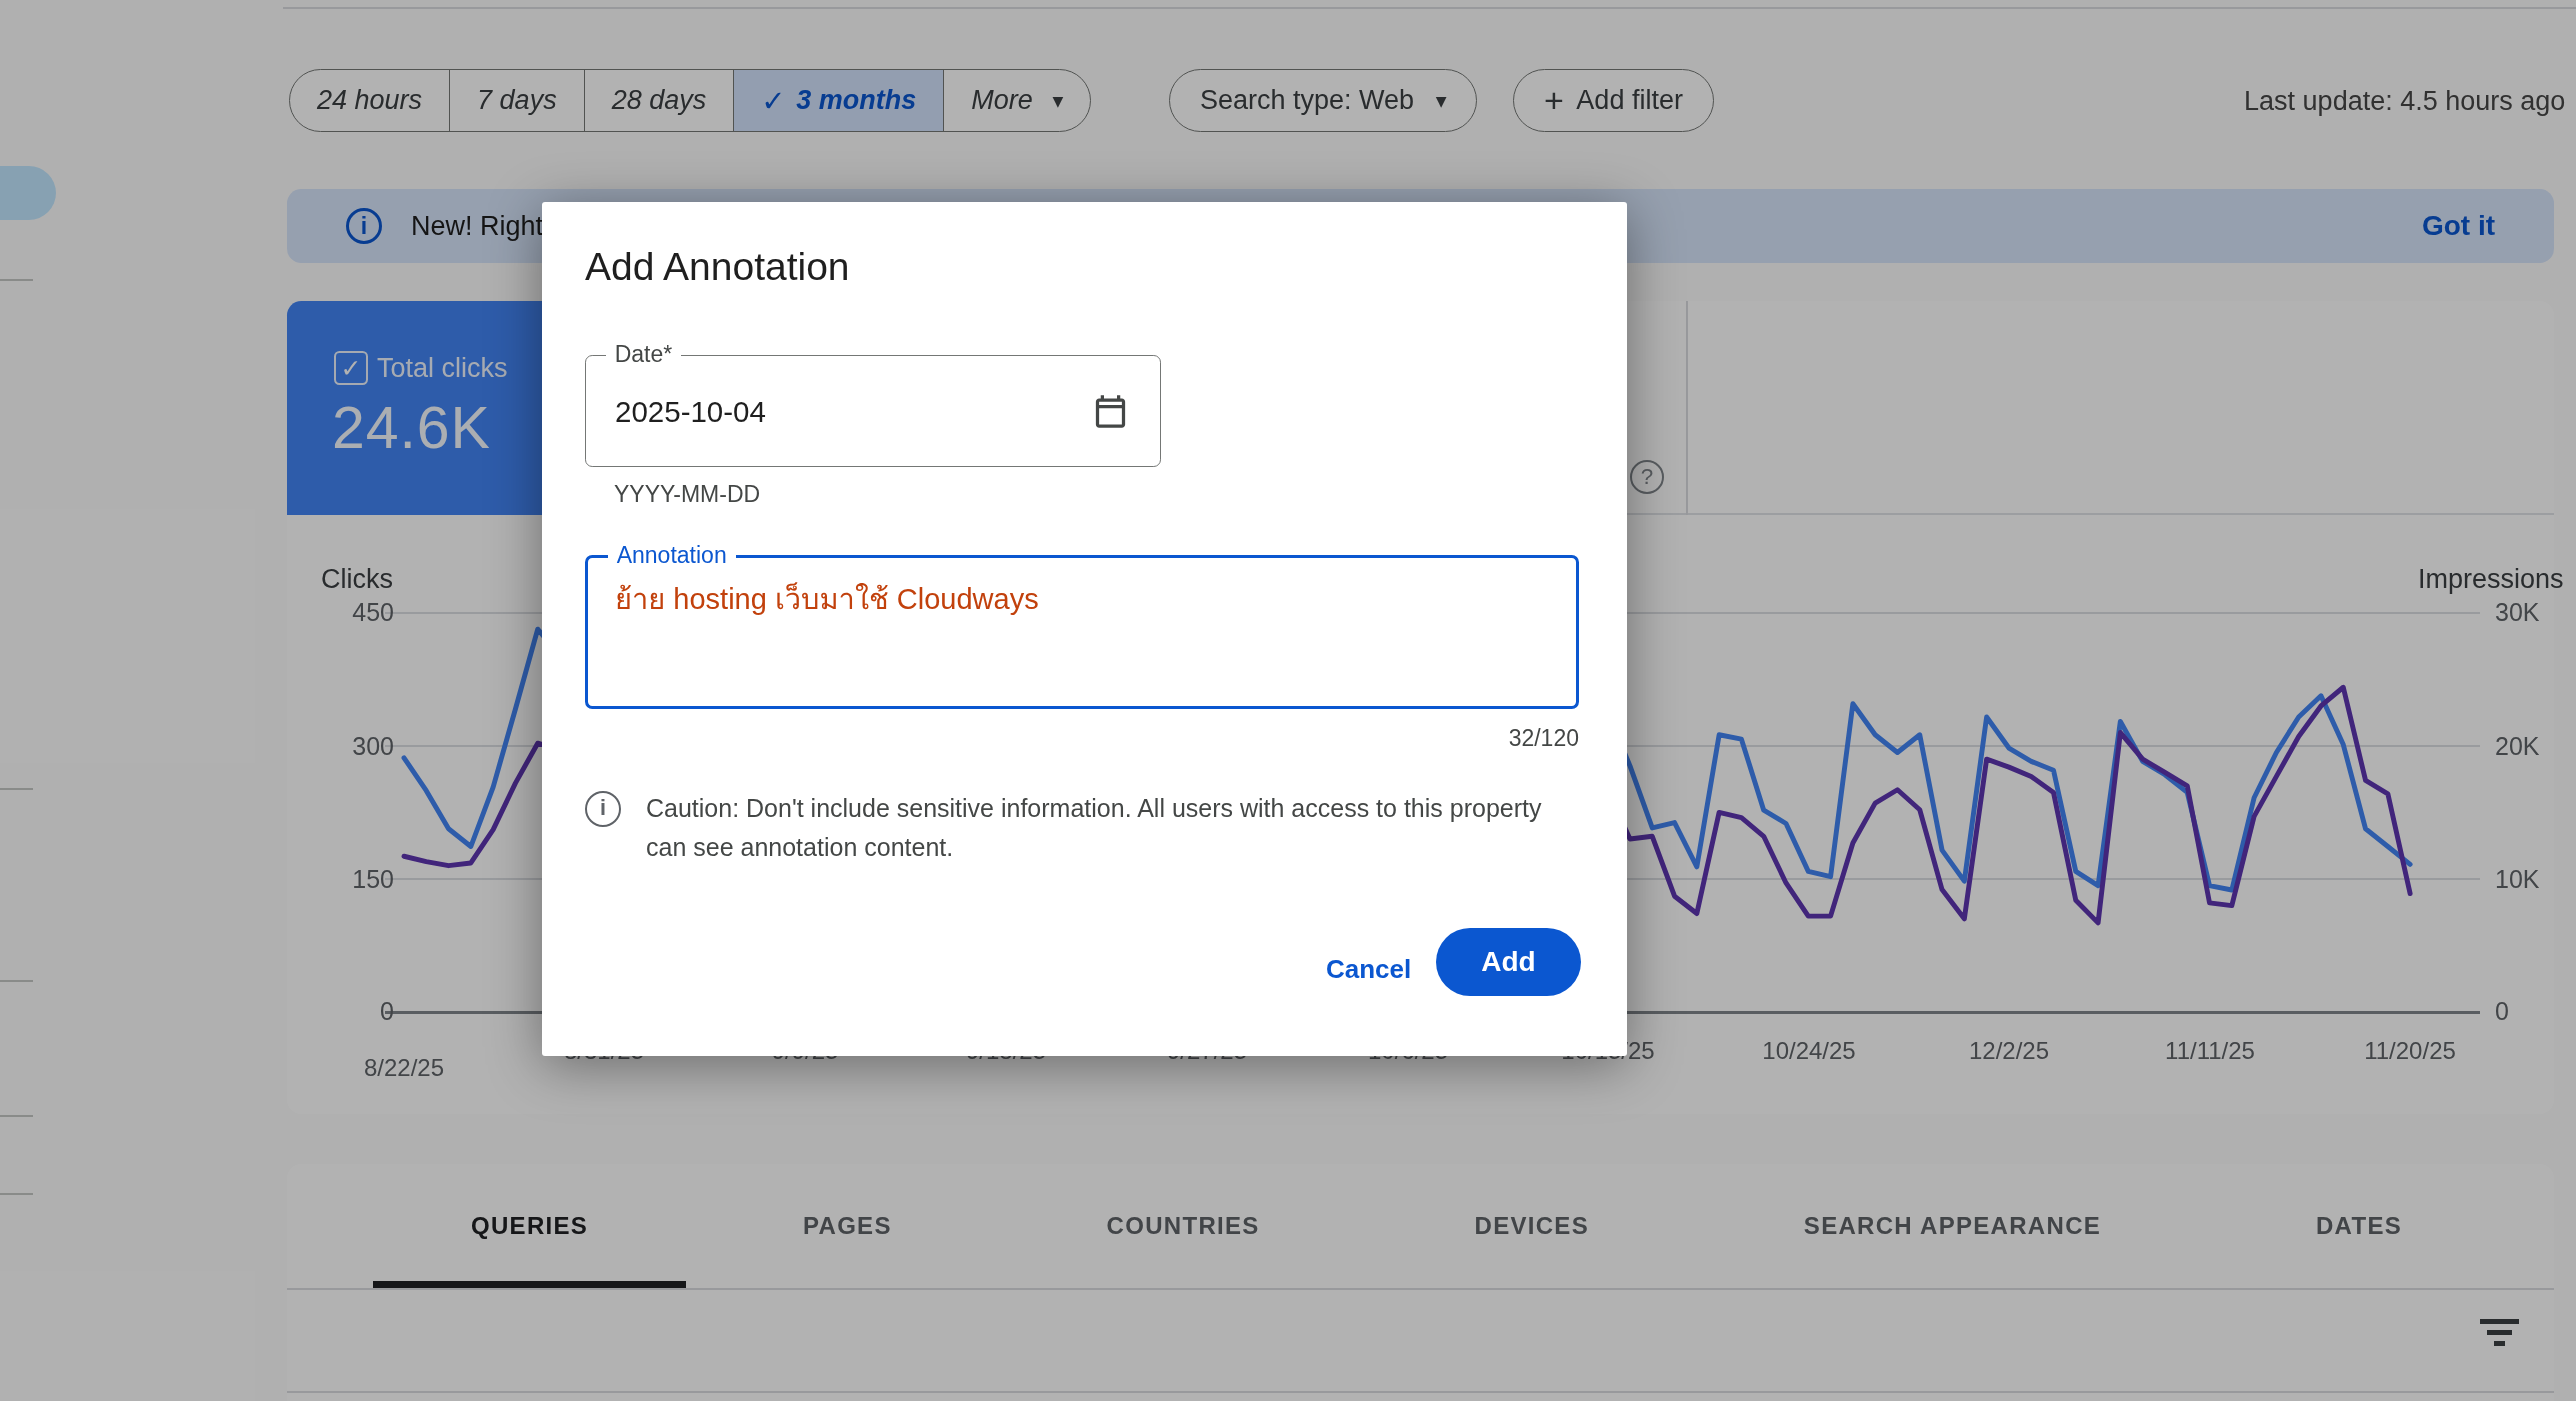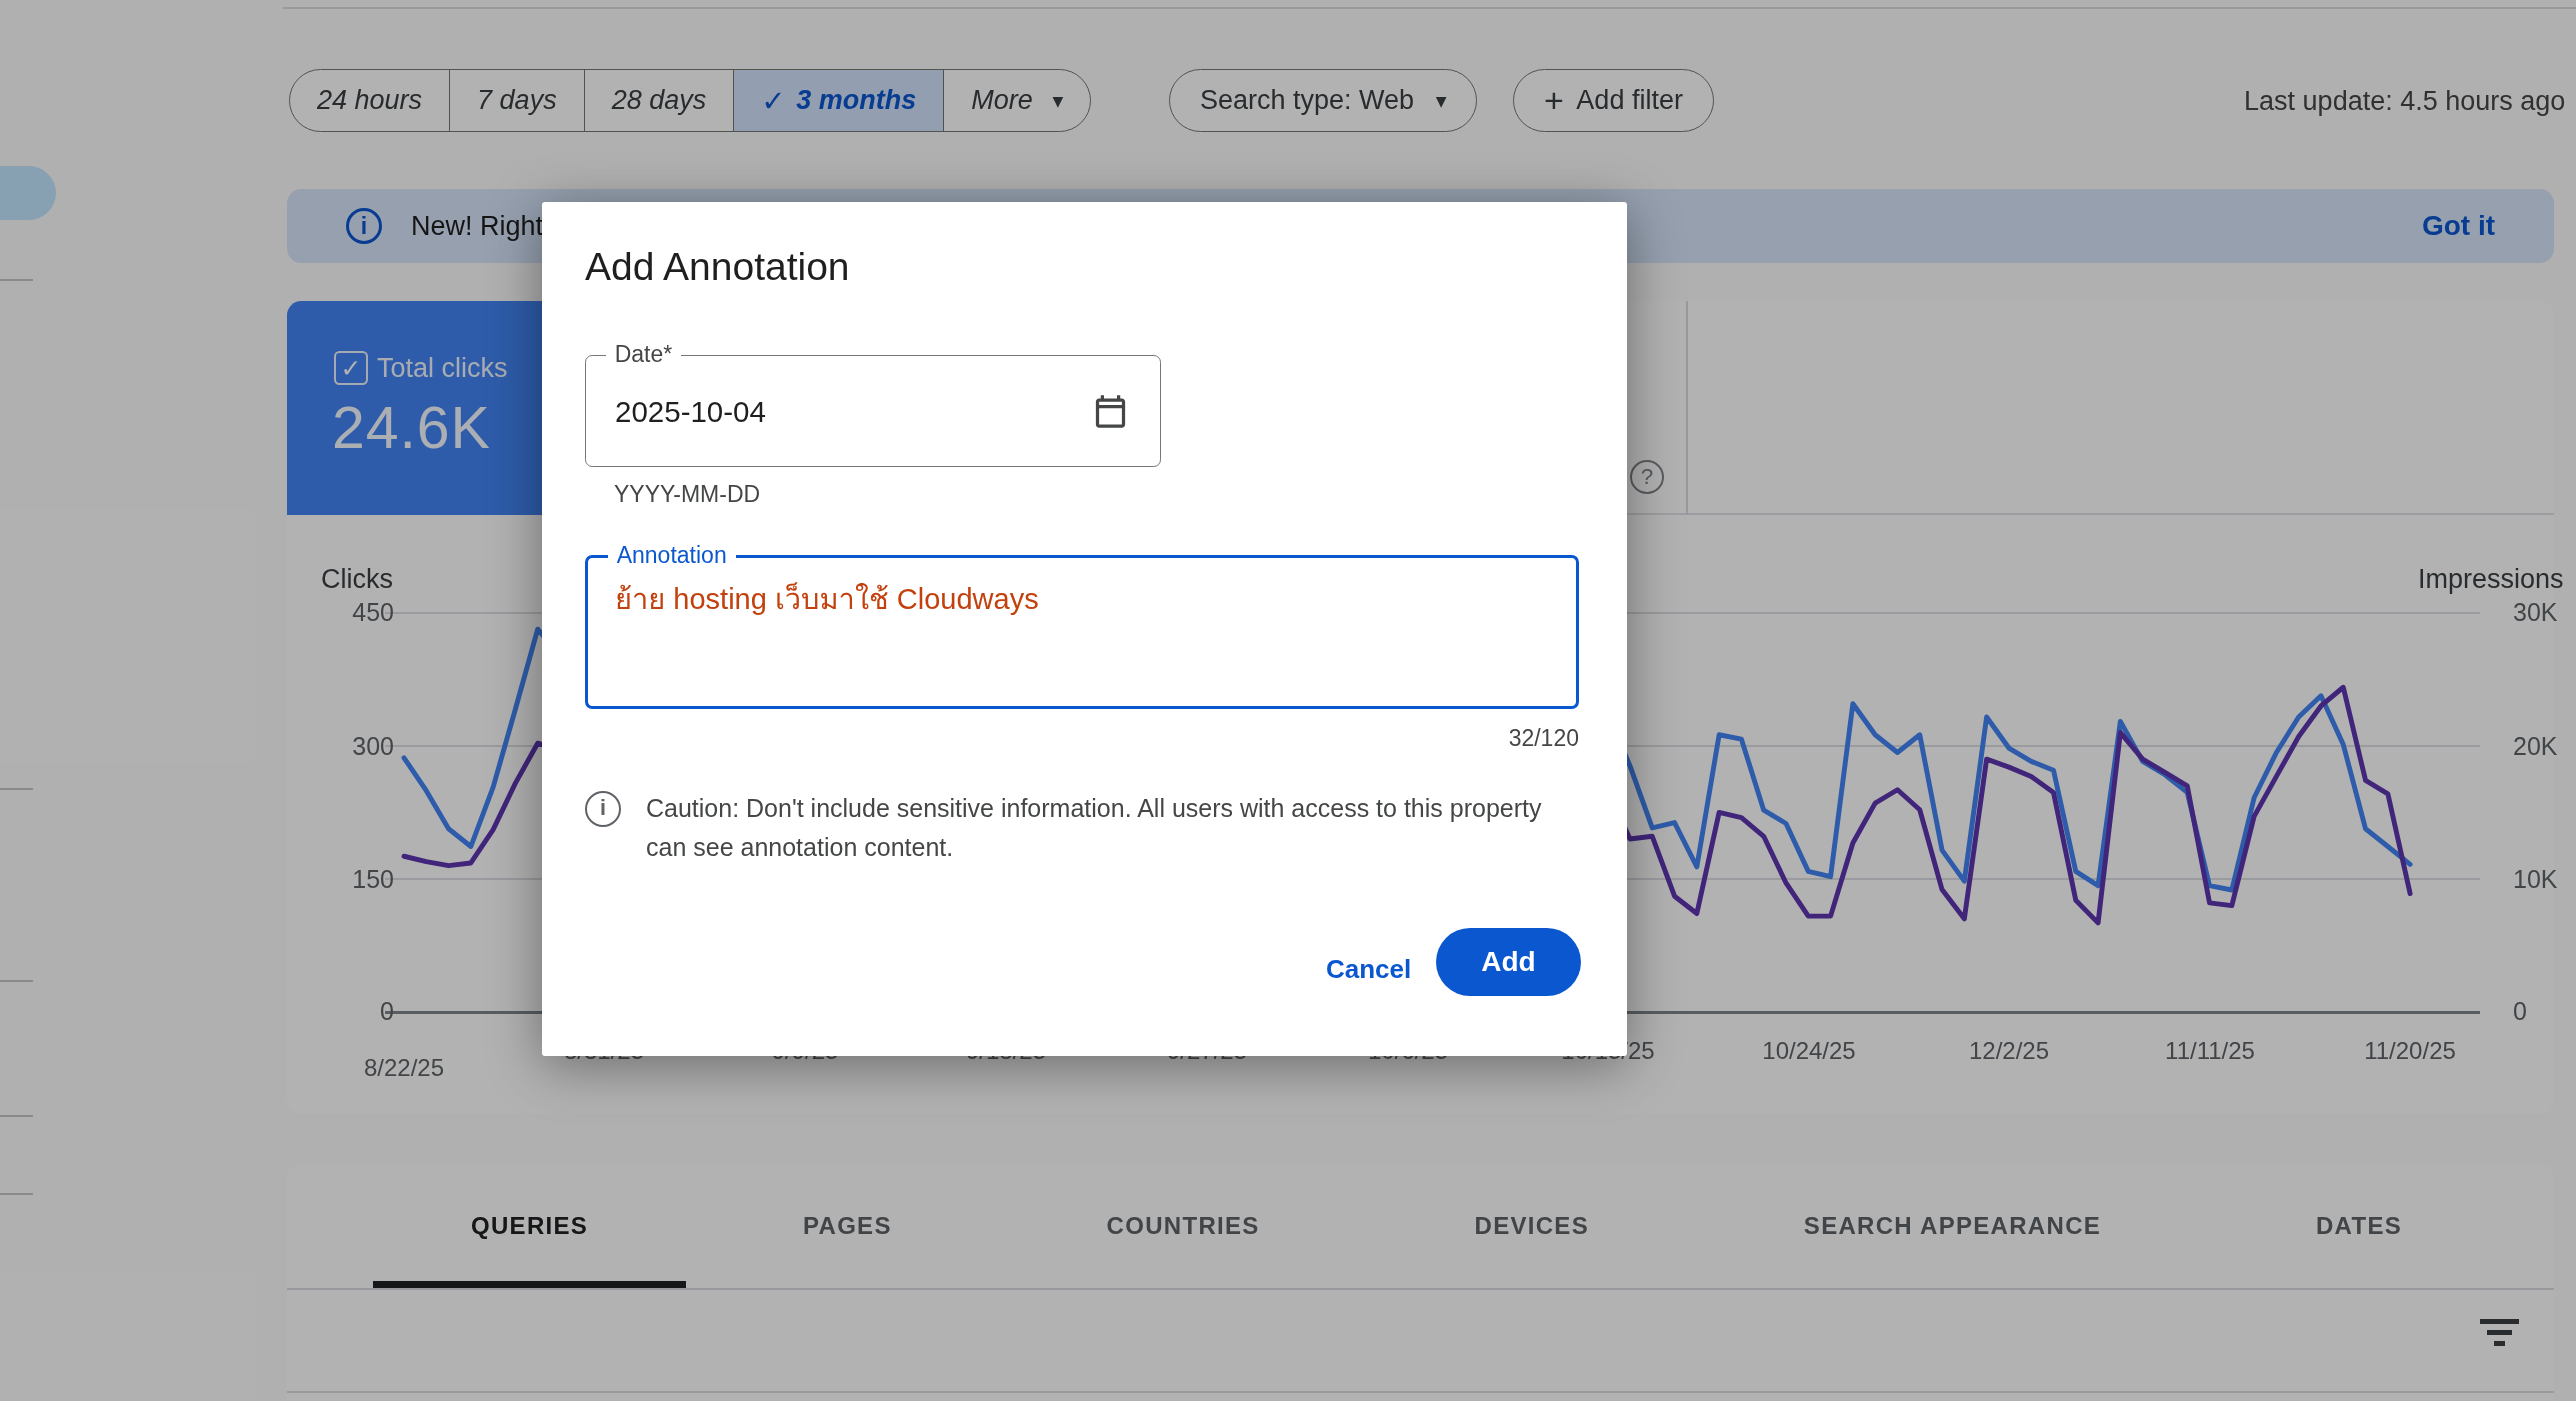--- a/index.html
+++ b/index.html
@@ -26,21 +26,21 @@
   .card-divider{left:1686px;top:301px;width:1.8px;height:214px;background:#dadce0;}
   .bluecard{left:287px;top:301px;width:567px;height:214px;background:#4285f4;border-radius:14.3px 0 0 0;color:#fff;cursor:pointer;}
   .cb{position:absolute;left:47px;top:50px;width:30px;height:30px;border:2.7px solid rgba(255,255,255,.9);border-radius:5.4px;display:flex;align-items:center;justify-content:center;font-size:25px;color:#fff;}
   .bclabel{position:absolute;left:90px;top:52px;font-size:27px;color:rgba(255,255,255,.92);text-align:right;}
   .bcvalue{position:absolute;left:45px;top:93px;font-size:59px;color:rgba(255,255,255,.95);letter-spacing:0.9px;}
   .helpicon{left:1630px;top:460px;width:34px;height:34px;border:2.7px solid #80868b;border-radius:50%;color:#80868b;display:flex;align-items:center;justify-content:center;font-size:22.4px;box-sizing:border-box;cursor:pointer;}
   .gline{left:385px;width:2095px;height:1.8px;background:#dcdfe3;}
   .gline.zero{background:#80868b;height:2.7px;}
   .axis-title{font-size:27px;color:#3c4043;}
   .tick{font-size:25px;color:#5f6368;}
-  .tick.right{text-align:left;margin-left:18px;}
+  .tick.right{text-align:left;}
   .xtick{font-size:24px;color:#5f6368;transform:translateX(-50%);white-space:nowrap;}
   
   .tablecard{left:287px;top:1164px;width:2267px;height:237px;background:#fff;border-radius:14.3px 14.3px 0 0;}
   .tabs{left:287px;top:1164px;width:2267px;height:124px;display:flex;justify-content:space-between;align-items:center;box-sizing:border-box;padding:0 54px 0 86px;}
   .tab{position:relative;height:124px;display:flex;align-items:center;padding:0 98px;font-size:24px;letter-spacing:1.3px;color:#5f6368;font-weight:bold;cursor:pointer;white-space:nowrap;}
   .tab.active{color:#202124;}
   .tab .underline{position:absolute;left:0;right:0;bottom:0;height:7.2px;background:#202124;}
   .tabdivider{left:287px;top:1288px;width:2267px;height:1.8px;background:#dadce0;}
   .bottomdivider{left:287px;top:1391px;width:2267px;height:1.8px;background:#dadce0;}
   .filtericon{left:2480px;top:1319px;width:39px;height:29px;cursor:pointer;}

